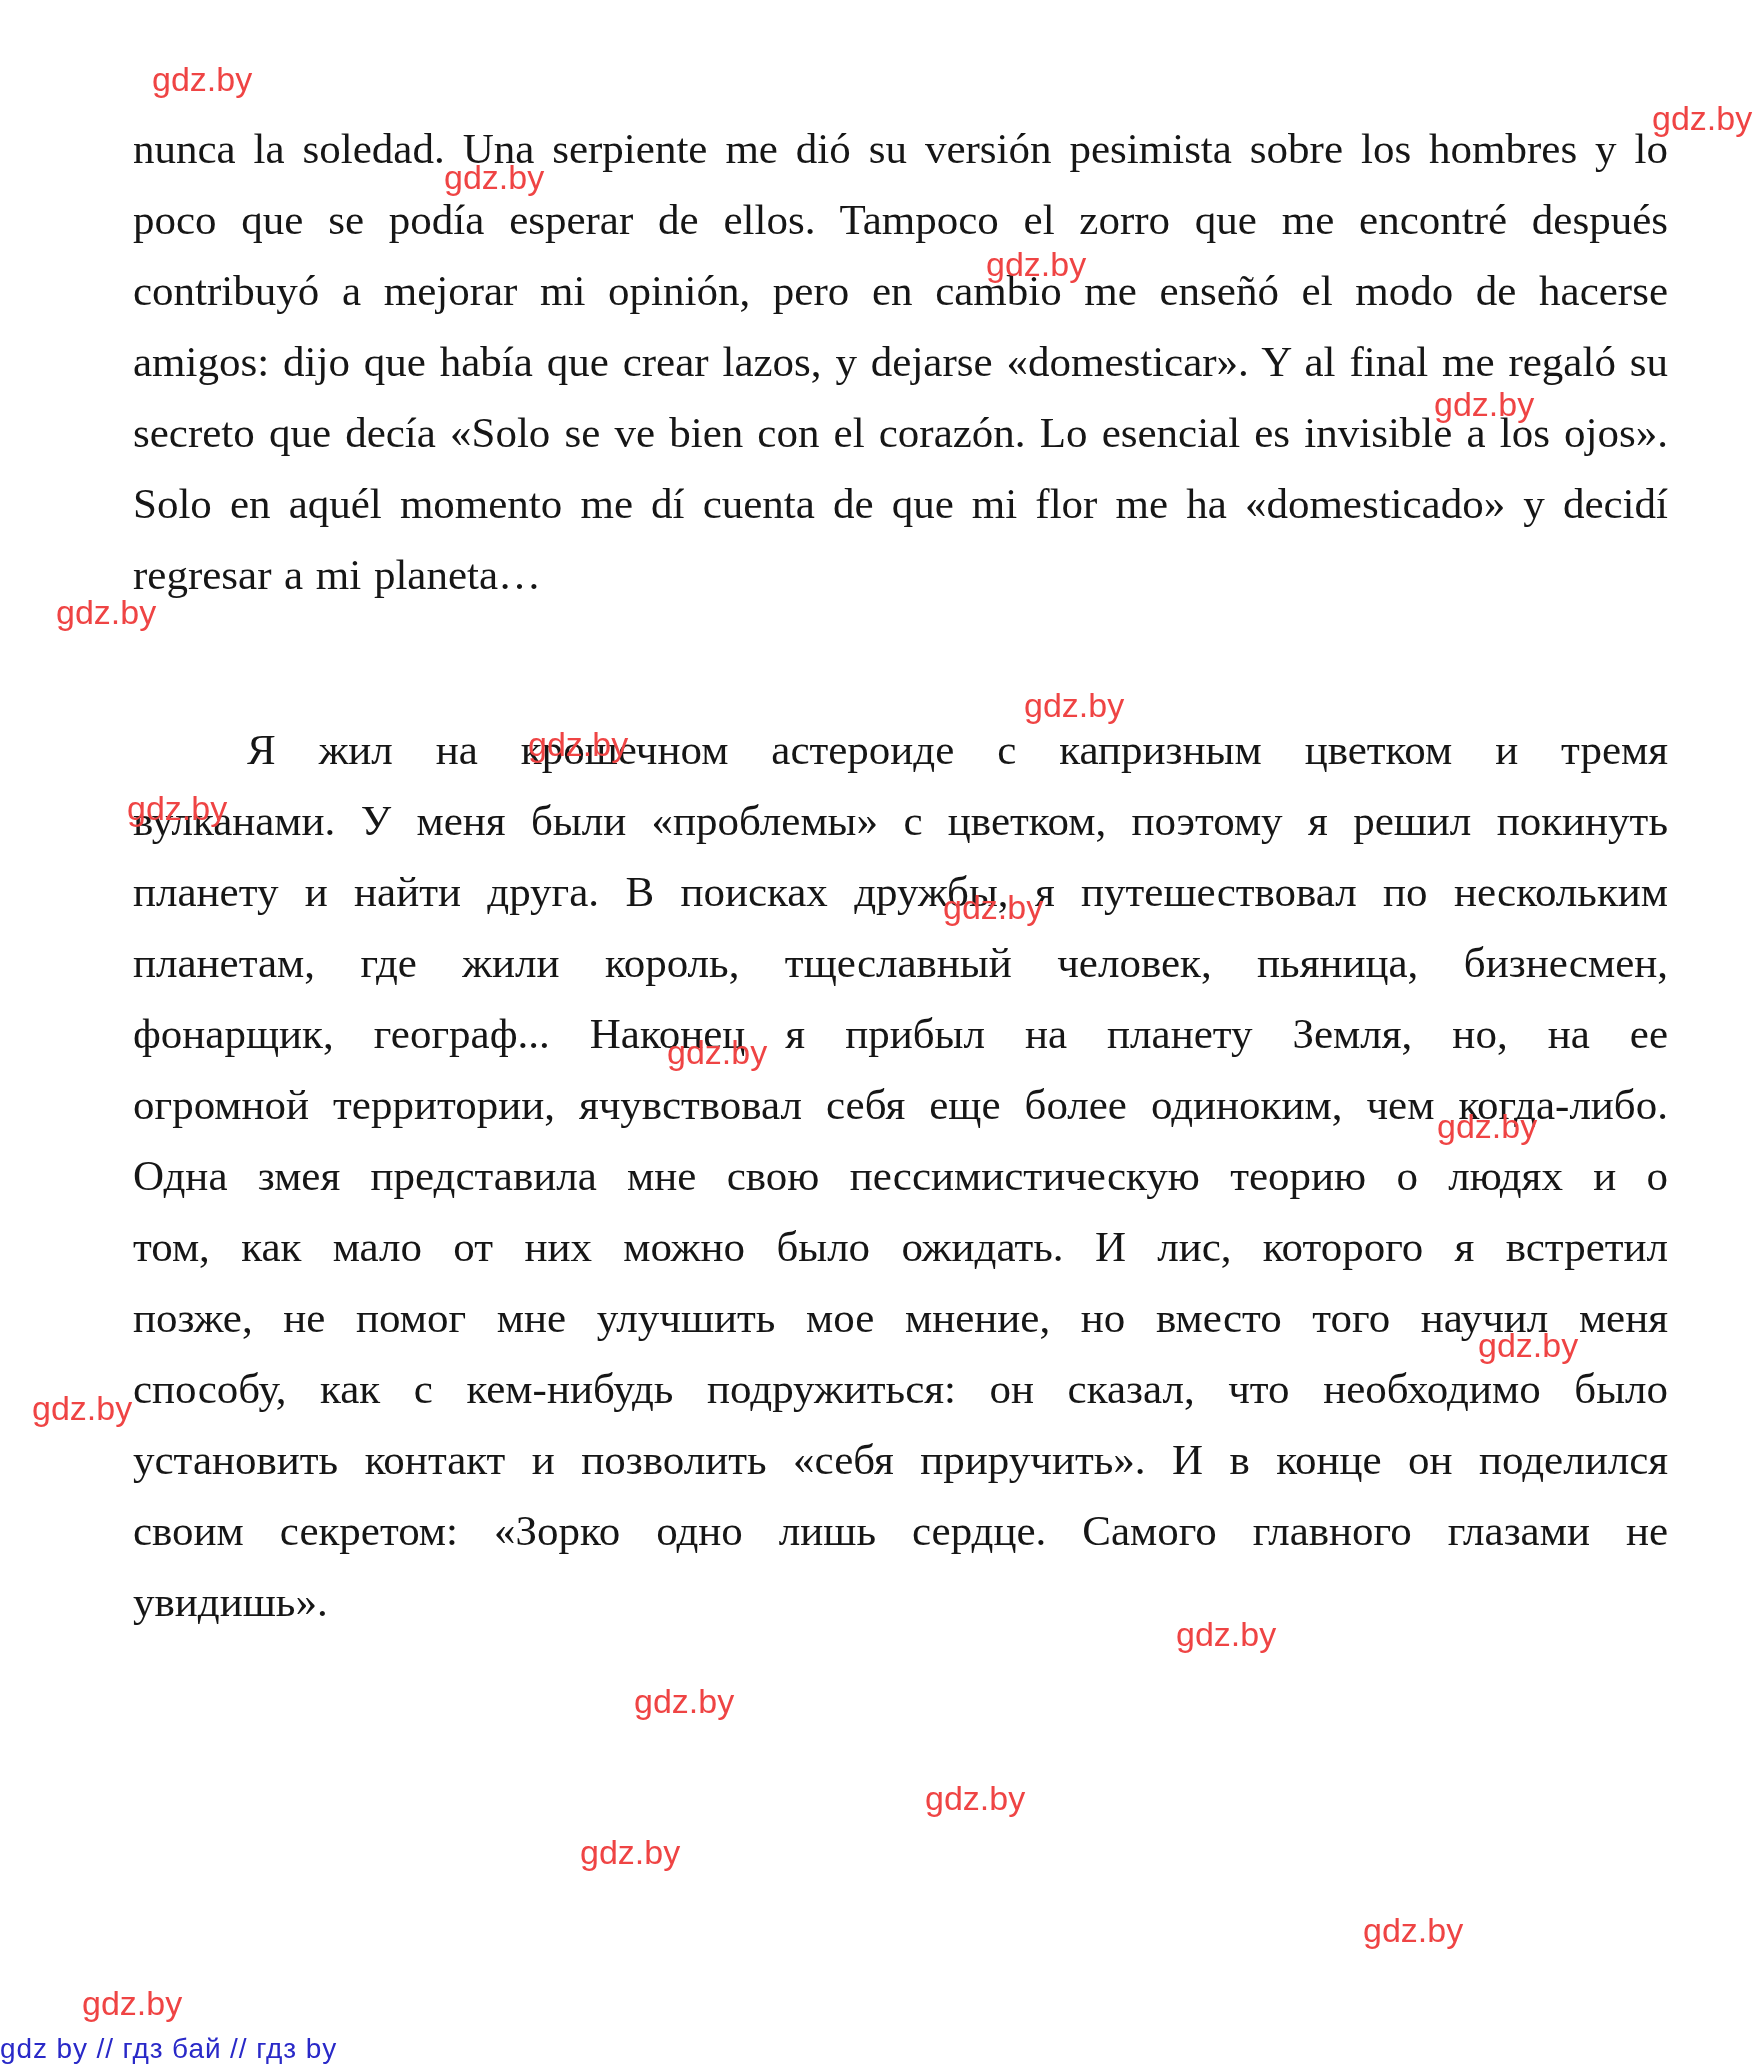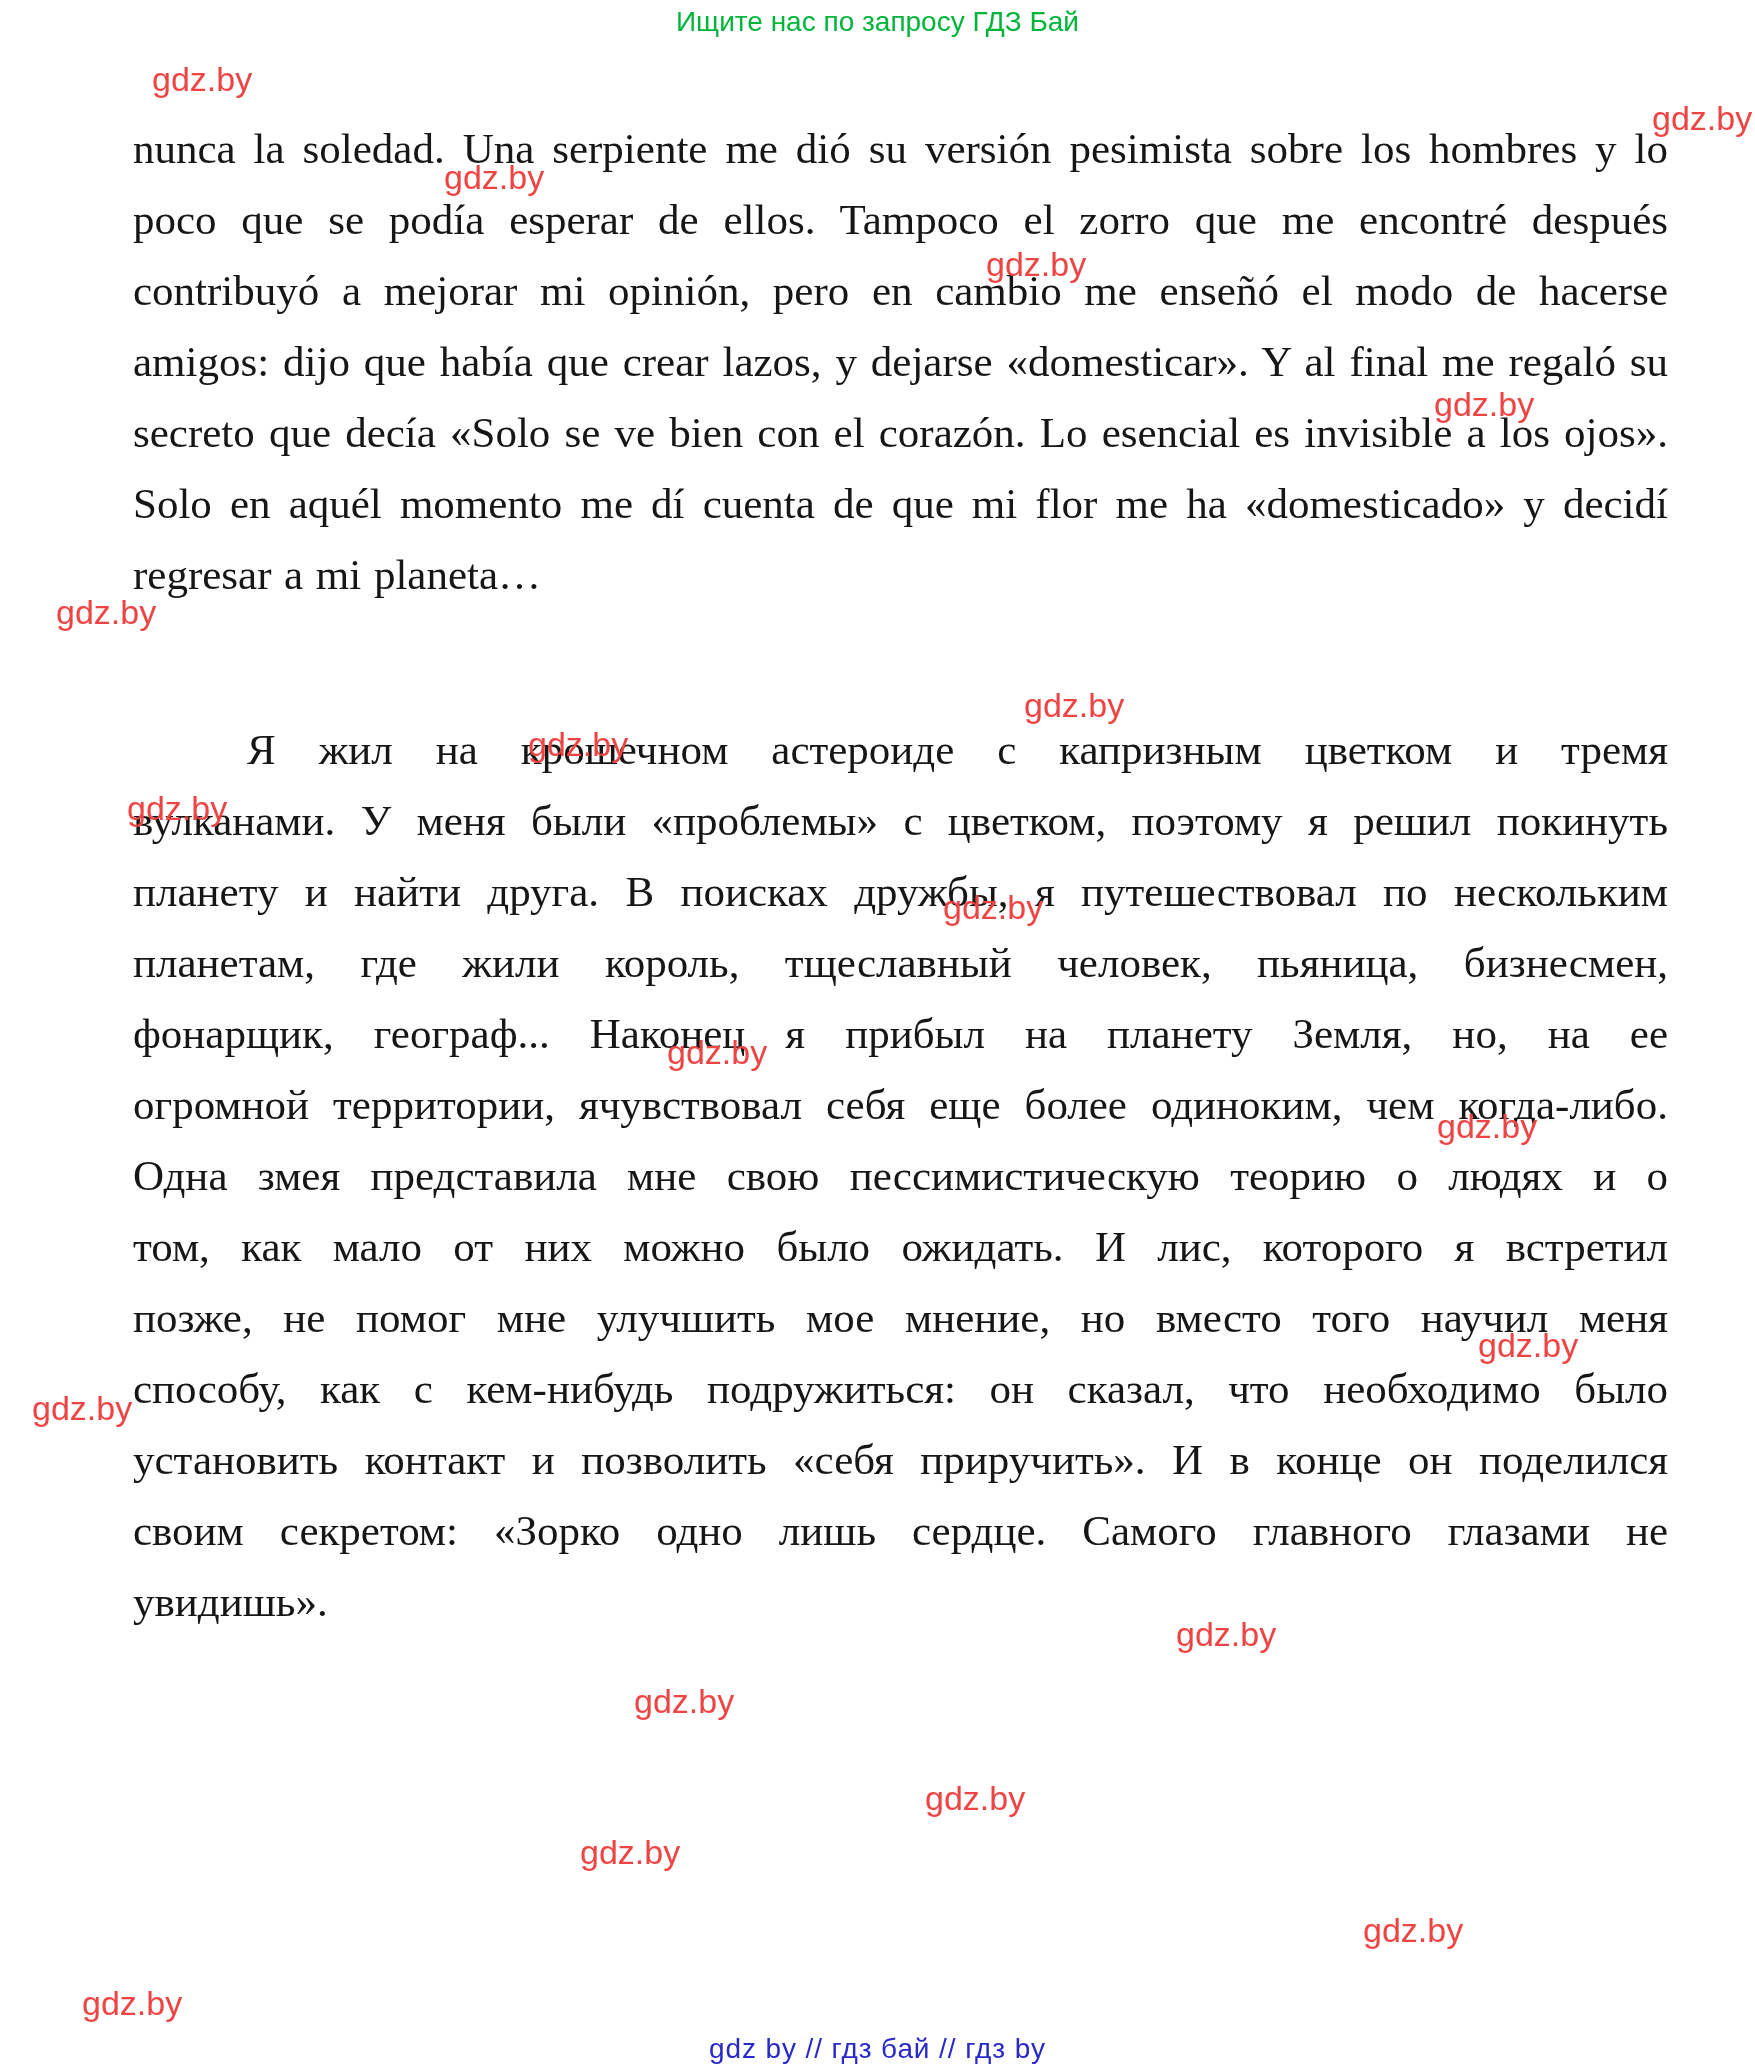--- a/index.html
+++ b/index.html
@@ -51,41 +51,40 @@
   }
   .para-ru.closing {
     text-indent: 0;
     word-spacing: 4.7px;
   }
   .footer {
     position: absolute;
     bottom: 7.5px;
     left: 0;
     width: 100%;
-    text-align: center;
+    text-align: left;
     font-family: "Liberation Sans", sans-serif;
     font-size: 28px;
     letter-spacing: 0.9px;
   }
   .wm {
     position: absolute;
     font-family: "Liberation Sans", sans-serif;
     font-size: 34px;
     color: #ef4444;
     white-space: nowrap;
     line-height: 1;
     text-align: right;
   }
 </style>
 </head>
 <body>
 
 <div class="page">
 
-  <div class="promo-header" style="color: rgb(0, 180, 60);">Ищите нас по запросу ГДЗ Бай</div>
 
   <div class="content">
     <p class="para para-es">nunca la soledad. Una serpiente me dió su versión pesimista sobre los hombres y lo poco que se podía esperar de ellos. Tampoco el zorro que me encontré después contribuyó a mejorar mi opinión, pero en cambio me enseñó el modo de hacerse amigos: dijo que había que crear lazos, y dejarse «domesticar». Y al final me regaló su secreto que decía «Solo se ve bien con el corazón. Lo esencial es invisible a los ojos». Solo en aquél momento me dí cuenta de que mi flor me ha «domesticado» y decidí regresar a mi planeta…</p>
     <p class="para para-ru opening">Я жил на крошечном астероиде с капризным цветком и тремя вулканами. У меня были «проблемы» с цветком, поэтому я решил покинуть планету и найти друга. В поисках дружбы, я путешествовал по нескольким планетам, где жили король, тщеславный человек, пьяница, бизнесмен, фонарщик, географ... Наконец я прибыл на планету Земля, но, на ее огромной территории, ячувствовал себя еще более одиноким, чем когда-либо. Одна змея представила мне свою пессимистическую теорию о людях и о том, как мало от них можно было ожидать. И лис, которого я встретил позже, не помог мне улучшить мое мнение, но вместо того научил меня способу, как с кем-нибудь подружиться: он сказал, что необходимо было установить контакт и позволить «себя приручить». И в конце он поделился своим секретом: «Зорко одно лишь сердце. Самого главного глазами не увидишь».</p>
   </div>
 
   <div id="watermarks">
       <span class="wm" style="left: 152px; top: 62px;">gdz.by</span>
       <span class="wm" style="left: 1652px; top: 101px;">gdz.by</span>
       <span class="wm" style="left: 444px; top: 160px;">gdz.by</span>

